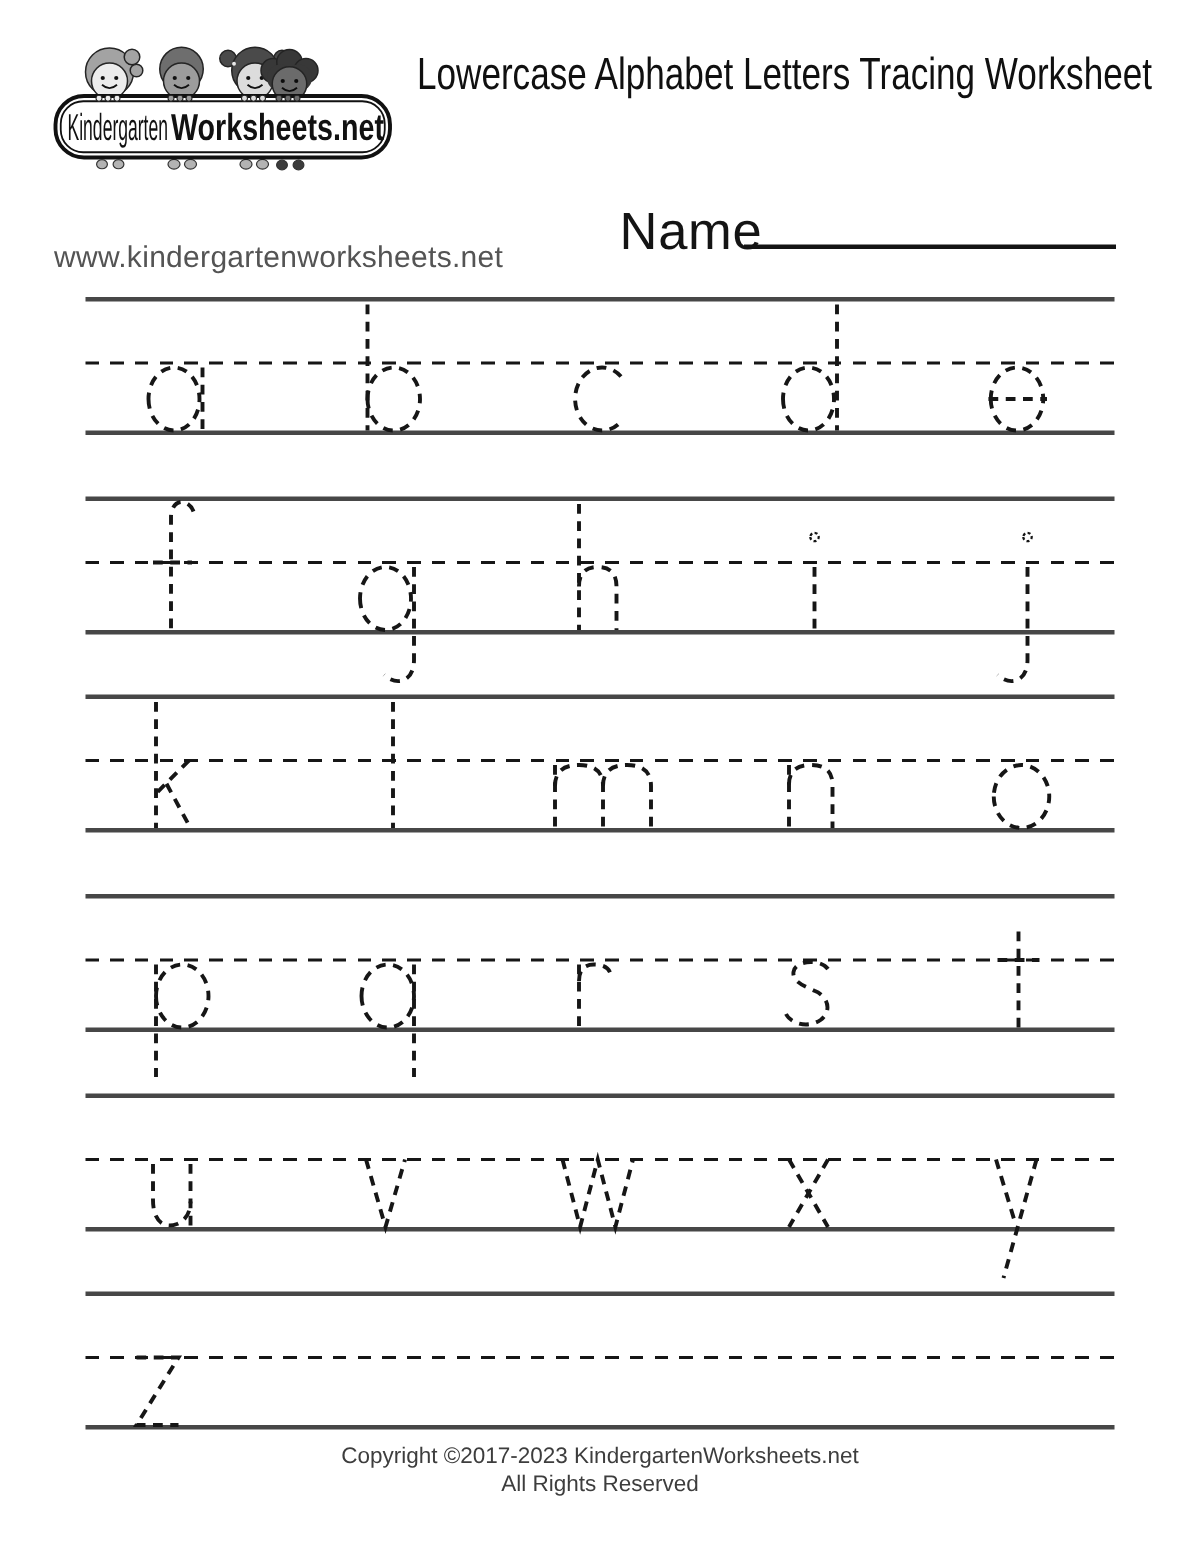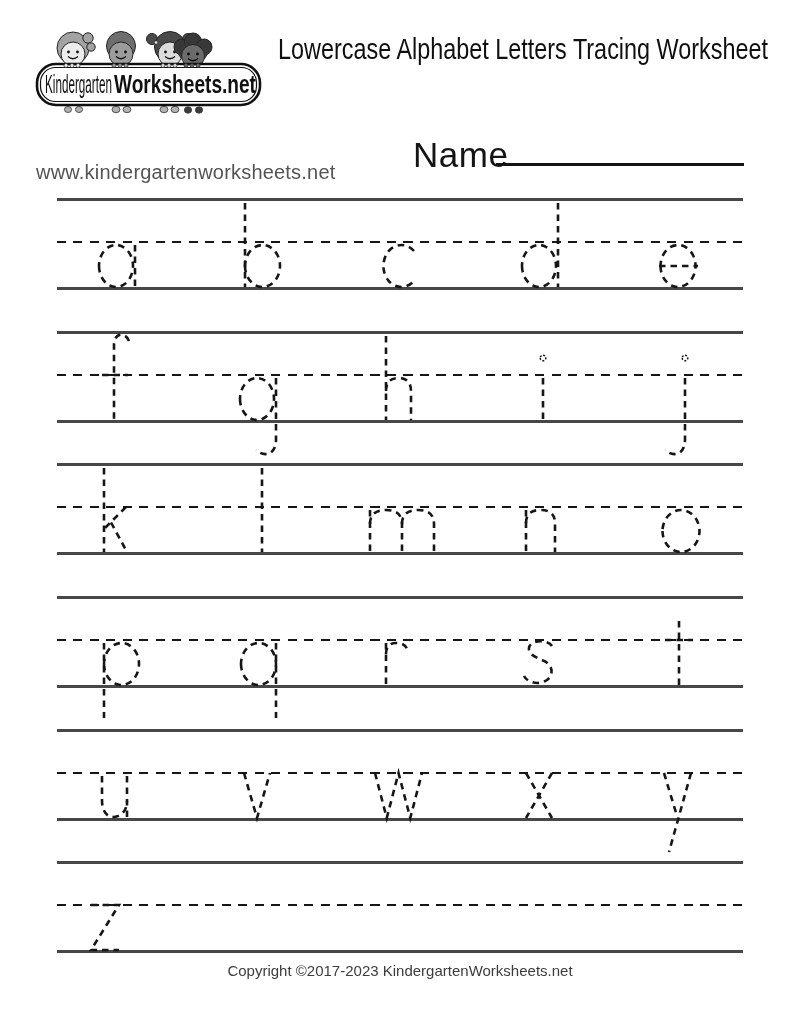--- a/index.html
+++ b/index.html
@@ -245,13 +245,14 @@
       <div class="line-mid"></div>
       <div class="line-base"></div>
     </div>
     <svg class="trace-letter" width="48" height="140" viewBox="0 0 48 140" style="left: 84px; top: 859px;">
       <path d="M7,46L35,46L7,91L35,91" fill="none" stroke="#161616" stroke-width="2.6" stroke-dasharray="6.5 5"></path>
     </svg>
   </div>
 
 <div id="footer">
   <div>Copyright ©2017-2023 KindergartenWorksheets.net</div>
+  <div>All Rights Reserved</div>
 </div>
 
 </body></html>

